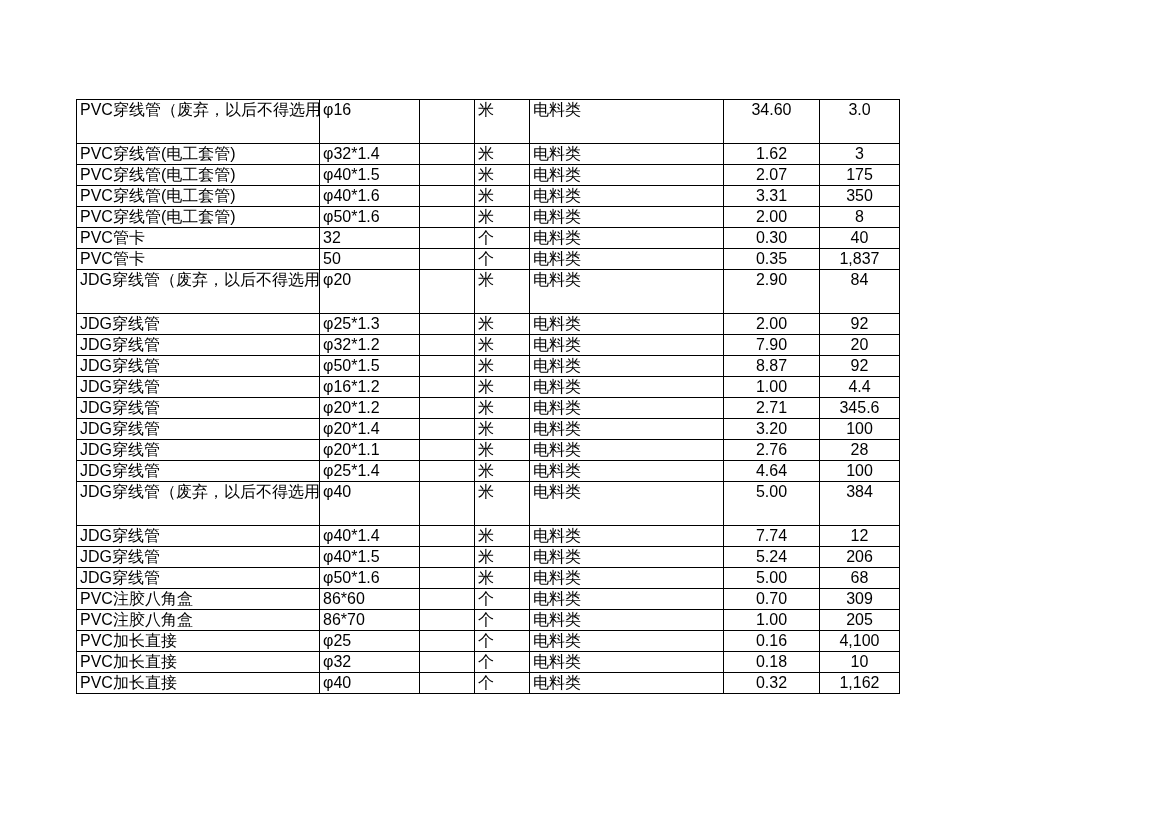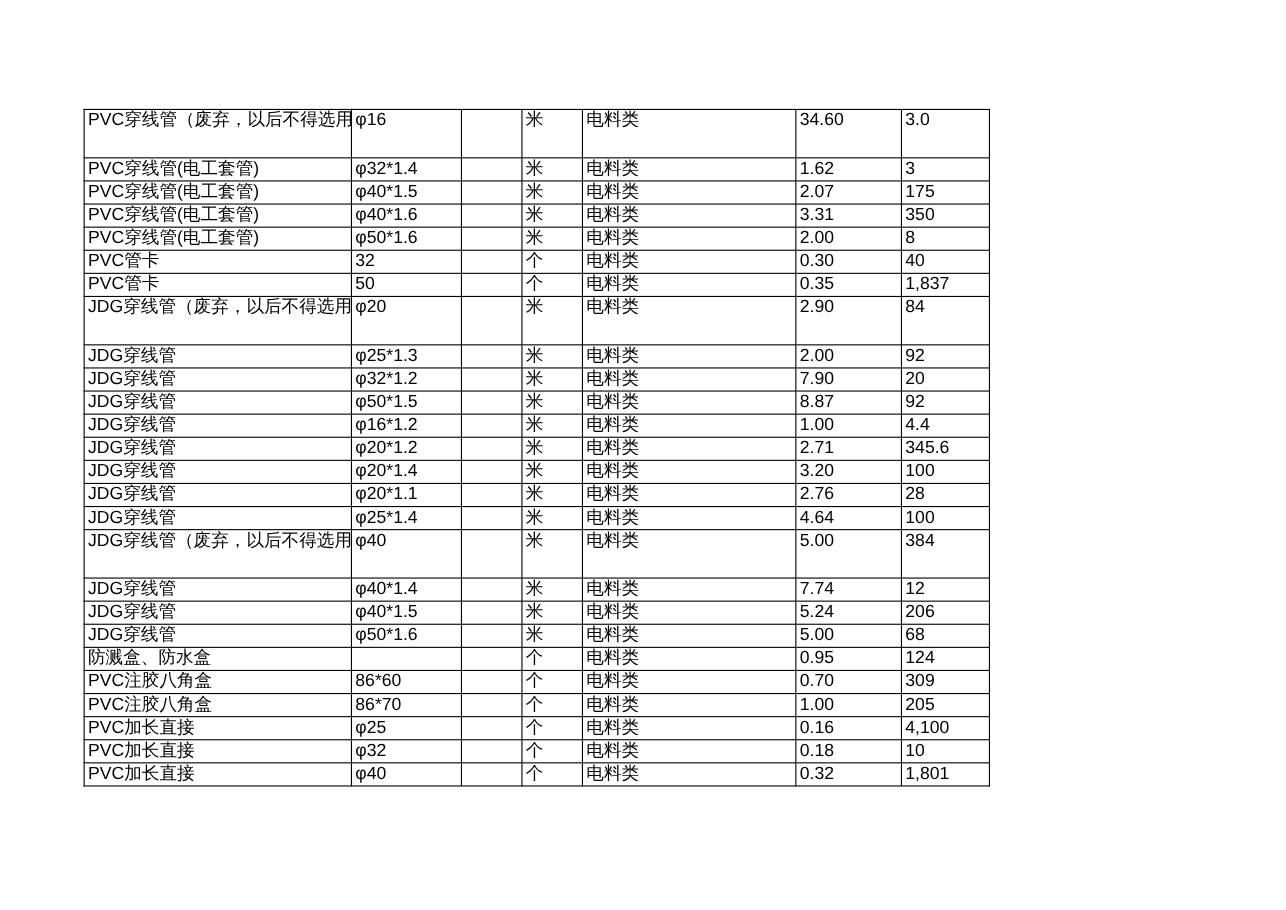--- a/index.html
+++ b/index.html
@@ -34,21 +34,21 @@
   }
   table.materials tr.tall td {
     height: 43px;
   }
   td.c-name {
     white-space: normal;
     word-break: break-all;
     line-break: anywhere;
   }
   td.c-price, td.c-qty {
-    text-align: left;
+    text-align: center;
   }
   td.c-spec, td.c-unit, td.c-cat, td.c-name, td.c-blank {
     text-align: left;
   }
 </style>
 </head>
 <body>
 
 <div class="sheet">
   <table class="materials">
@@ -236,29 +236,20 @@
         <tr>
     <td class="c-name">JDG穿线管</td>
     <td class="c-spec">φ50*1.6</td>
     <td class="c-blank"></td>
     <td class="c-unit">米</td>
     <td class="c-cat">电料类</td>
     <td class="c-price">5.00</td>
     <td class="c-qty">68</td>
   </tr>
         <tr>
-    <td class="c-name">防溅盒、防水盒</td>
-    <td class="c-spec"></td>
-    <td class="c-blank"></td>
-    <td class="c-unit">个</td>
-    <td class="c-cat">电料类</td>
-    <td class="c-price">0.95</td>
-    <td class="c-qty">124</td>
-  </tr>
-        <tr>
     <td class="c-name">PVC注胶八角盒</td>
     <td class="c-spec">86*60</td>
     <td class="c-blank"></td>
     <td class="c-unit">个</td>
     <td class="c-cat">电料类</td>
     <td class="c-price">0.70</td>
     <td class="c-qty">309</td>
   </tr>
         <tr>
     <td class="c-name">PVC注胶八角盒</td>
@@ -287,17 +278,17 @@
     <td class="c-price">0.18</td>
     <td class="c-qty">10</td>
   </tr>
         <tr>
     <td class="c-name">PVC加长直接</td>
     <td class="c-spec">φ40</td>
     <td class="c-blank"></td>
     <td class="c-unit">个</td>
     <td class="c-cat">电料类</td>
     <td class="c-price">0.32</td>
-    <td class="c-qty">1,801</td>
+    <td class="c-qty">1,162</td>
   </tr>
       </tbody>
   </table>
 </div>
 
 </body></html>

